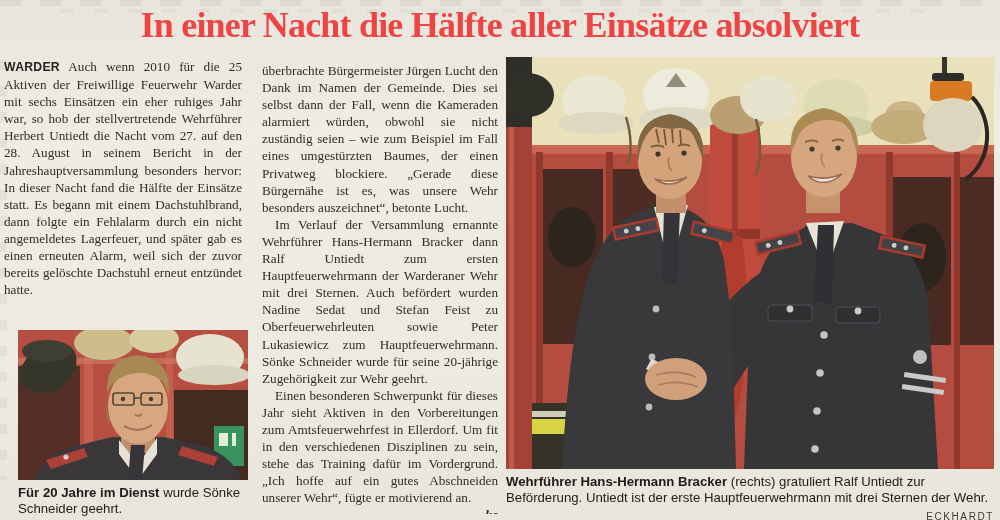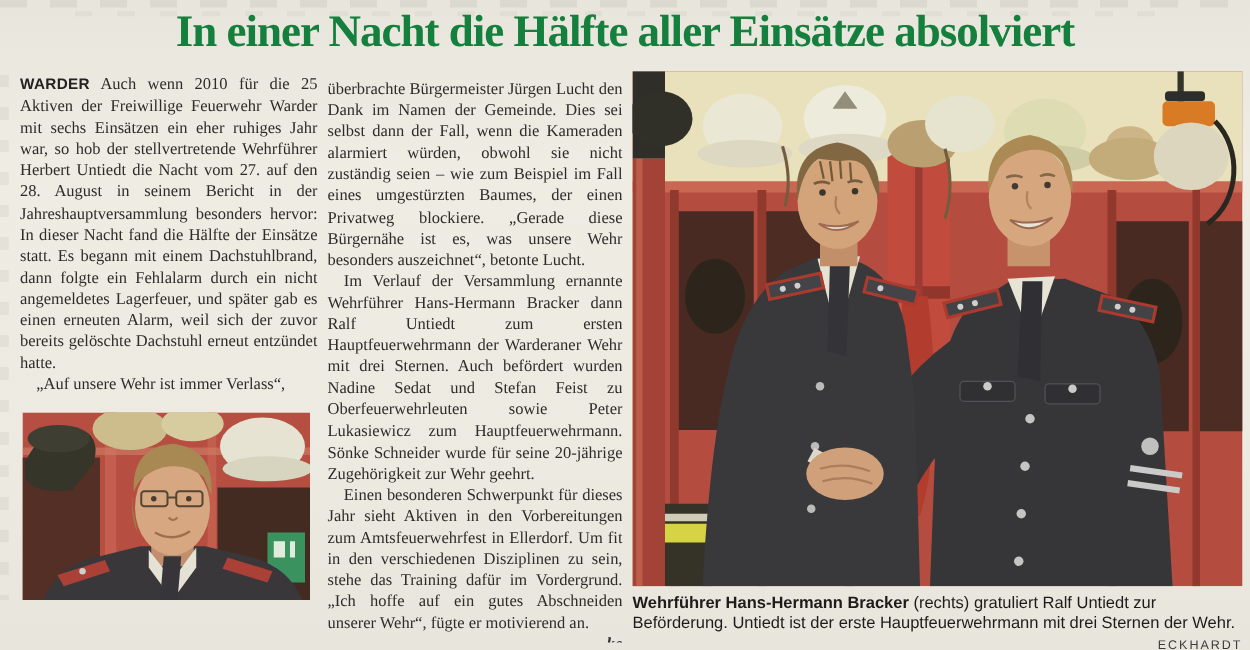--- a/index.html
+++ b/index.html
@@ -15,29 +15,29 @@
     background:repeating-linear-gradient(90deg,rgba(130,125,112,.22) 0 22px,transparent 22px 40px);}
   .bleed-top2{left:60px;top:9px;width:880px;height:4px;
     background:repeating-linear-gradient(90deg,rgba(130,125,112,.14) 0 14px,transparent 14px 34px);}
   .bleed-left{left:0;top:60px;width:7px;height:420px;
     background:repeating-linear-gradient(180deg,rgba(120,115,102,.16) 0 10px,transparent 10px 26px);}
 
   .headline{
     position:absolute;left:0;top:2px;width:1000px;margin:0;
     text-align:center;font-family:"Liberation Serif", serif;
     font-weight:bold;font-size:36px;line-height:46px;letter-spacing:-.8px;
-    color:#15803d;
+    color:#ef4444;
   }
 
   .col{
     position:absolute;text-align:justify;
     font-size:13.2px;line-height:17.1px;color:#2e2c29;
     hyphens:auto;-webkit-hyphens:auto;overflow:hidden;
   }
-  .col1{left:16px;top:58px;width:238px;height:270px;}
+  .col1{left:4px;top:58px;width:238px;height:270px;}
   .col2{left:262px;top:62px;width:236px;height:452px;}
   .col p{margin:0;}
   .col p.indent{text-indent:13px;}
   .dateline{
     font-family:"Liberation Sans", sans-serif;font-weight:bold;
     font-size:12.2px;letter-spacing:.3px;color:#232220;
   }
   .author{
     float:right;font-weight:bold;font-style:italic;font-size:13.5px;
     padding-left:10px;
@@ -61,21 +61,20 @@
 <body>
 
 <div class="bleed bleed-top"></div>
 <div class="bleed bleed-top2"></div>
 <div class="bleed bleed-left"></div>
 
 <h1 class="headline">In einer Nacht die Hälfte aller Einsätze absolviert</h1>
 
 <div class="col col1">
   <p><span class="dateline">WARDER</span> <span>Auch wenn 2010 für die 25 Aktiven der Freiwillige Feuerwehr Warder mit sechs Einsätzen ein eher ruhiges Jahr war, so hob der stellvertretende Wehrführer Herbert Untiedt die Nacht vom 27. auf den 28. August in seinem Bericht in der Jahreshauptversammlung besonders hervor: In dieser Nacht fand die Hälfte der Einsätze statt. Es begann mit einem Dachstuhlbrand, dann folgte ein Fehlalarm durch ein nicht angemeldetes Lagerfeuer, und später gab es einen erneuten Alarm, weil sich der zuvor bereits gelöschte Dachstuhl erneut entzündet hatte.</span></p>
-  <p class="indent"><span>„Auf unsere Wehr ist immer Verlass“,</span></p>
 </div>
 
 <div class="col col2">
   <p><span>überbrachte Bürgermeister Jürgen Lucht den Dank im Namen der Gemeinde. Dies sei selbst dann der Fall, wenn die Kameraden alarmiert würden, obwohl sie nicht zuständig seien – wie zum Beispiel im Fall eines umgestürzten Baumes, der einen Privatweg blockiere. „Gerade diese Bürgernähe ist es, was unsere Wehr besonders auszeichnet“, betonte Lucht.</span></p>
   <p class="indent"><span>Im Verlauf der Versammlung ernannte Wehrführer Hans-Hermann Bracker dann Ralf Untiedt zum ersten Hauptfeuerwehrmann der Warderaner Wehr mit drei Sternen. Auch befördert wurden Nadine Sedat und Stefan Feist zu Oberfeuerwehrleuten sowie Peter Lukasiewicz zum Hauptfeuerwehrmann. Sönke Schneider wurde für seine 20-jährige Zugehörigkeit zur Wehr geehrt.</span></p>
   <p class="indent"><span>Einen besonderen Schwerpunkt für dieses Jahr sieht Aktiven in den Vorbereitungen zum Amtsfeuerwehrfest in Ellerdorf. Um fit in den verschiedenen Disziplinen zu sein, stehe das Training dafür im Vordergrund. „Ich hoffe auf ein gutes Abschneiden unserer Wehr“, fügte er motivierend an.</span><span class="author">ke</span></p>
 </div>
 
 <figure class="fig-portrait">
   <svg width="230" height="150" viewBox="0 0 230 150" role="img">
@@ -114,20 +113,21 @@
       <line x1="116" y1="68" x2="123" y2="68" stroke="#4a3c2c" stroke-width="1.6"></line>
       <circle cx="105" cy="69" r="2.2" fill="#3b3127"></circle>
       <circle cx="133" cy="69" r="2.2" fill="#3b3127"></circle>
       <path d="M117 84 Q120 88 124 84" stroke="#a06c4e" stroke-width="1.8" fill="none"></path>
       <path d="M106 96 Q120 104 134 95" stroke="#9c674b" stroke-width="2" fill="none"></path>
       <path d="M101 110 L120 134 L139 108 L139 124 L120 150 L101 124 Z" fill="#e8e4da"></path>
       <path d="M113 115 L127 115 L124 150 L110 150 Z" fill="#2c2b33"></path>
     </g>
     <rect width="230" height="150" fill="#d8c9a0" opacity="0.07"></rect>
   </svg>
+  <figcaption><span class="cap-bold">Für 20 Jahre im Dienst</span> <span>wurde Sönke Schneider geehrt.</span></figcaption>
 </figure>
 
 <figure class="fig-handshake">
   <svg width="488" height="412" viewBox="0 0 488 412" role="img">
     <g>
       <rect width="488" height="412" fill="#b2433a"></rect>
       <rect width="488" height="95" fill="#e9e2bd"></rect>
       <rect y="88" width="488" height="9" fill="#c9604e"></rect>
       <rect x="30" y="95" width="7" height="317" fill="#8e2f27"></rect>
       <rect x="100" y="95" width="7" height="317" fill="#8e2f27"></rect>

